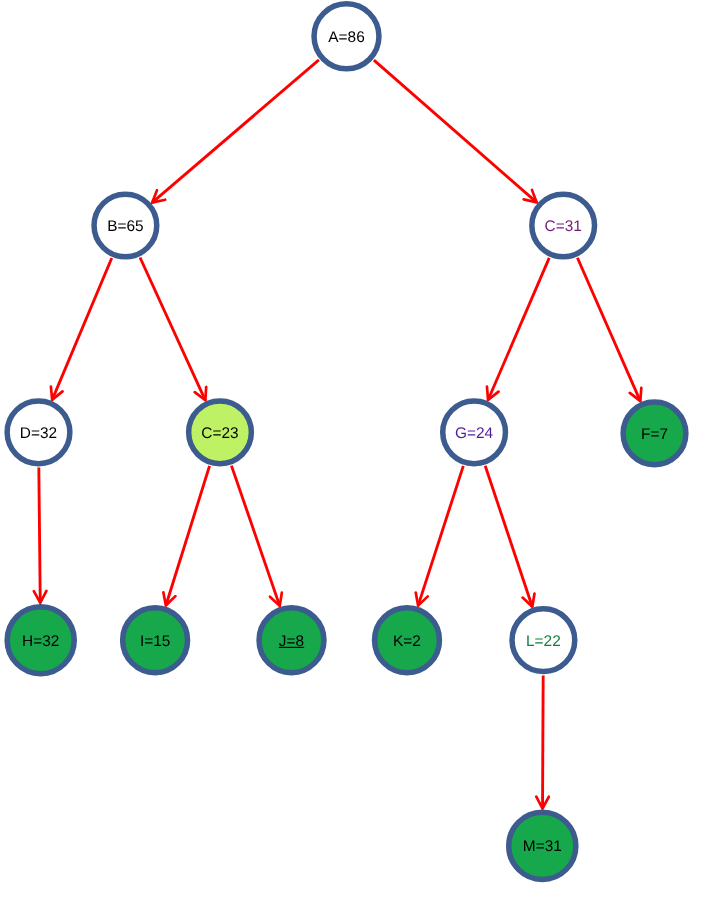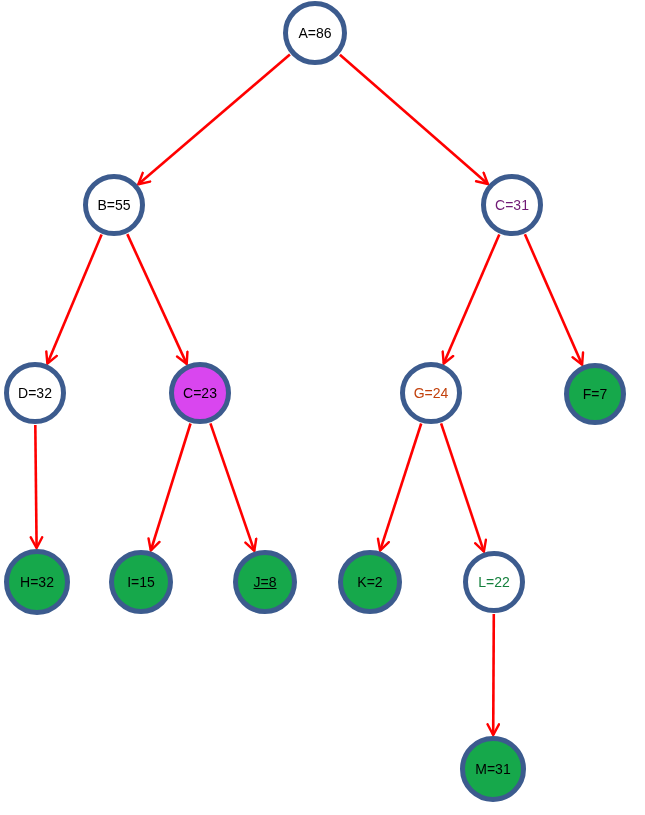--- a/index.html
+++ b/index.html
@@ -56,32 +56,32 @@
         <line x1="421.2" y1="423.5" x2="380.1" y2="550.6" stroke="#ff0000" stroke-width="2.6" marker-end="url(#open-arrowhead)"></line>
         <line x1="441.1" y1="423.4" x2="483.9" y2="551.6" stroke="#ff0000" stroke-width="2.6" marker-end="url(#open-arrowhead)"></line>
         <line x1="493.8" y1="614.0" x2="493.2" y2="735.0" stroke="#ff0000" stroke-width="2.6" marker-end="url(#open-arrowhead)"></line>
       </g>
   </svg>
   <div id="node-layer">
       <div class="node" style="left: 283px; top: 1px; width: 64px; height: 64px; border: 5px solid rgb(60, 91, 142); background: rgb(255, 255, 255); color: rgb(0, 0, 0);">
         <span>A=86</span>
       </div>
       <div class="node" style="left: 83px; top: 174px; width: 62px; height: 62px; border: 5px solid rgb(60, 91, 142); background: rgb(255, 255, 255); color: rgb(0, 0, 0);">
-        <span>B=55</span>
+        <span>B=65</span>
       </div>
       <div class="node" style="left: 481px; top: 174px; width: 62px; height: 62px; border: 5px solid rgb(60, 91, 142); background: rgb(255, 255, 255); color: #701a75;">
         <span>C=31</span>
       </div>
       <div class="node" style="left: 4px; top: 362px; width: 62px; height: 62px; border: 5px solid rgb(60, 91, 142); background: rgb(255, 255, 255); color: rgb(0, 0, 0);">
         <span>D=32</span>
       </div>
-      <div class="node" style="left: 169px; top: 362px; width: 62px; height: 62px; border: 5px solid rgb(60, 91, 142); background: #d946ef; color: rgb(0, 0, 0); text-align: right;">
+      <div class="node" style="left: 169px; top: 362px; width: 62px; height: 62px; border: 5px solid rgb(60, 91, 142); background: #bef264; color: rgb(0, 0, 0); text-align: right;">
         <span>C=23</span>
       </div>
-      <div class="node" style="left: 400px; top: 362px; width: 62px; height: 62px; border: 5px solid rgb(60, 91, 142); background: rgb(255, 255, 255); color: #c2410c;">
+      <div class="node" style="left: 400px; top: 362px; width: 62px; height: 62px; border: 5px solid rgb(60, 91, 142); background: rgb(255, 255, 255); color: #4c1d95;">
         <span>G=24</span>
       </div>
       <div class="node" style="left: 564px; top: 363px; width: 62px; height: 62px; border: 5px solid rgb(60, 91, 142); background: rgb(22, 168, 75); color: rgb(0, 0, 0); text-align: center;">
         <span>F=7</span>
       </div>
       <div class="node" style="left: 4px; top: 549px; width: 66px; height: 66px; border: 5px solid rgb(60, 91, 142); background: rgb(22, 168, 75); color: rgb(0, 0, 0); justify-content: center;">
         <span>H=32</span>
       </div>
       <div class="node" style="left: 109px; top: 550px; width: 64px; height: 64px; border: 5px solid rgb(60, 91, 142); background: rgb(22, 168, 75); color: rgb(0, 0, 0);">
         <span>I=15</span>

